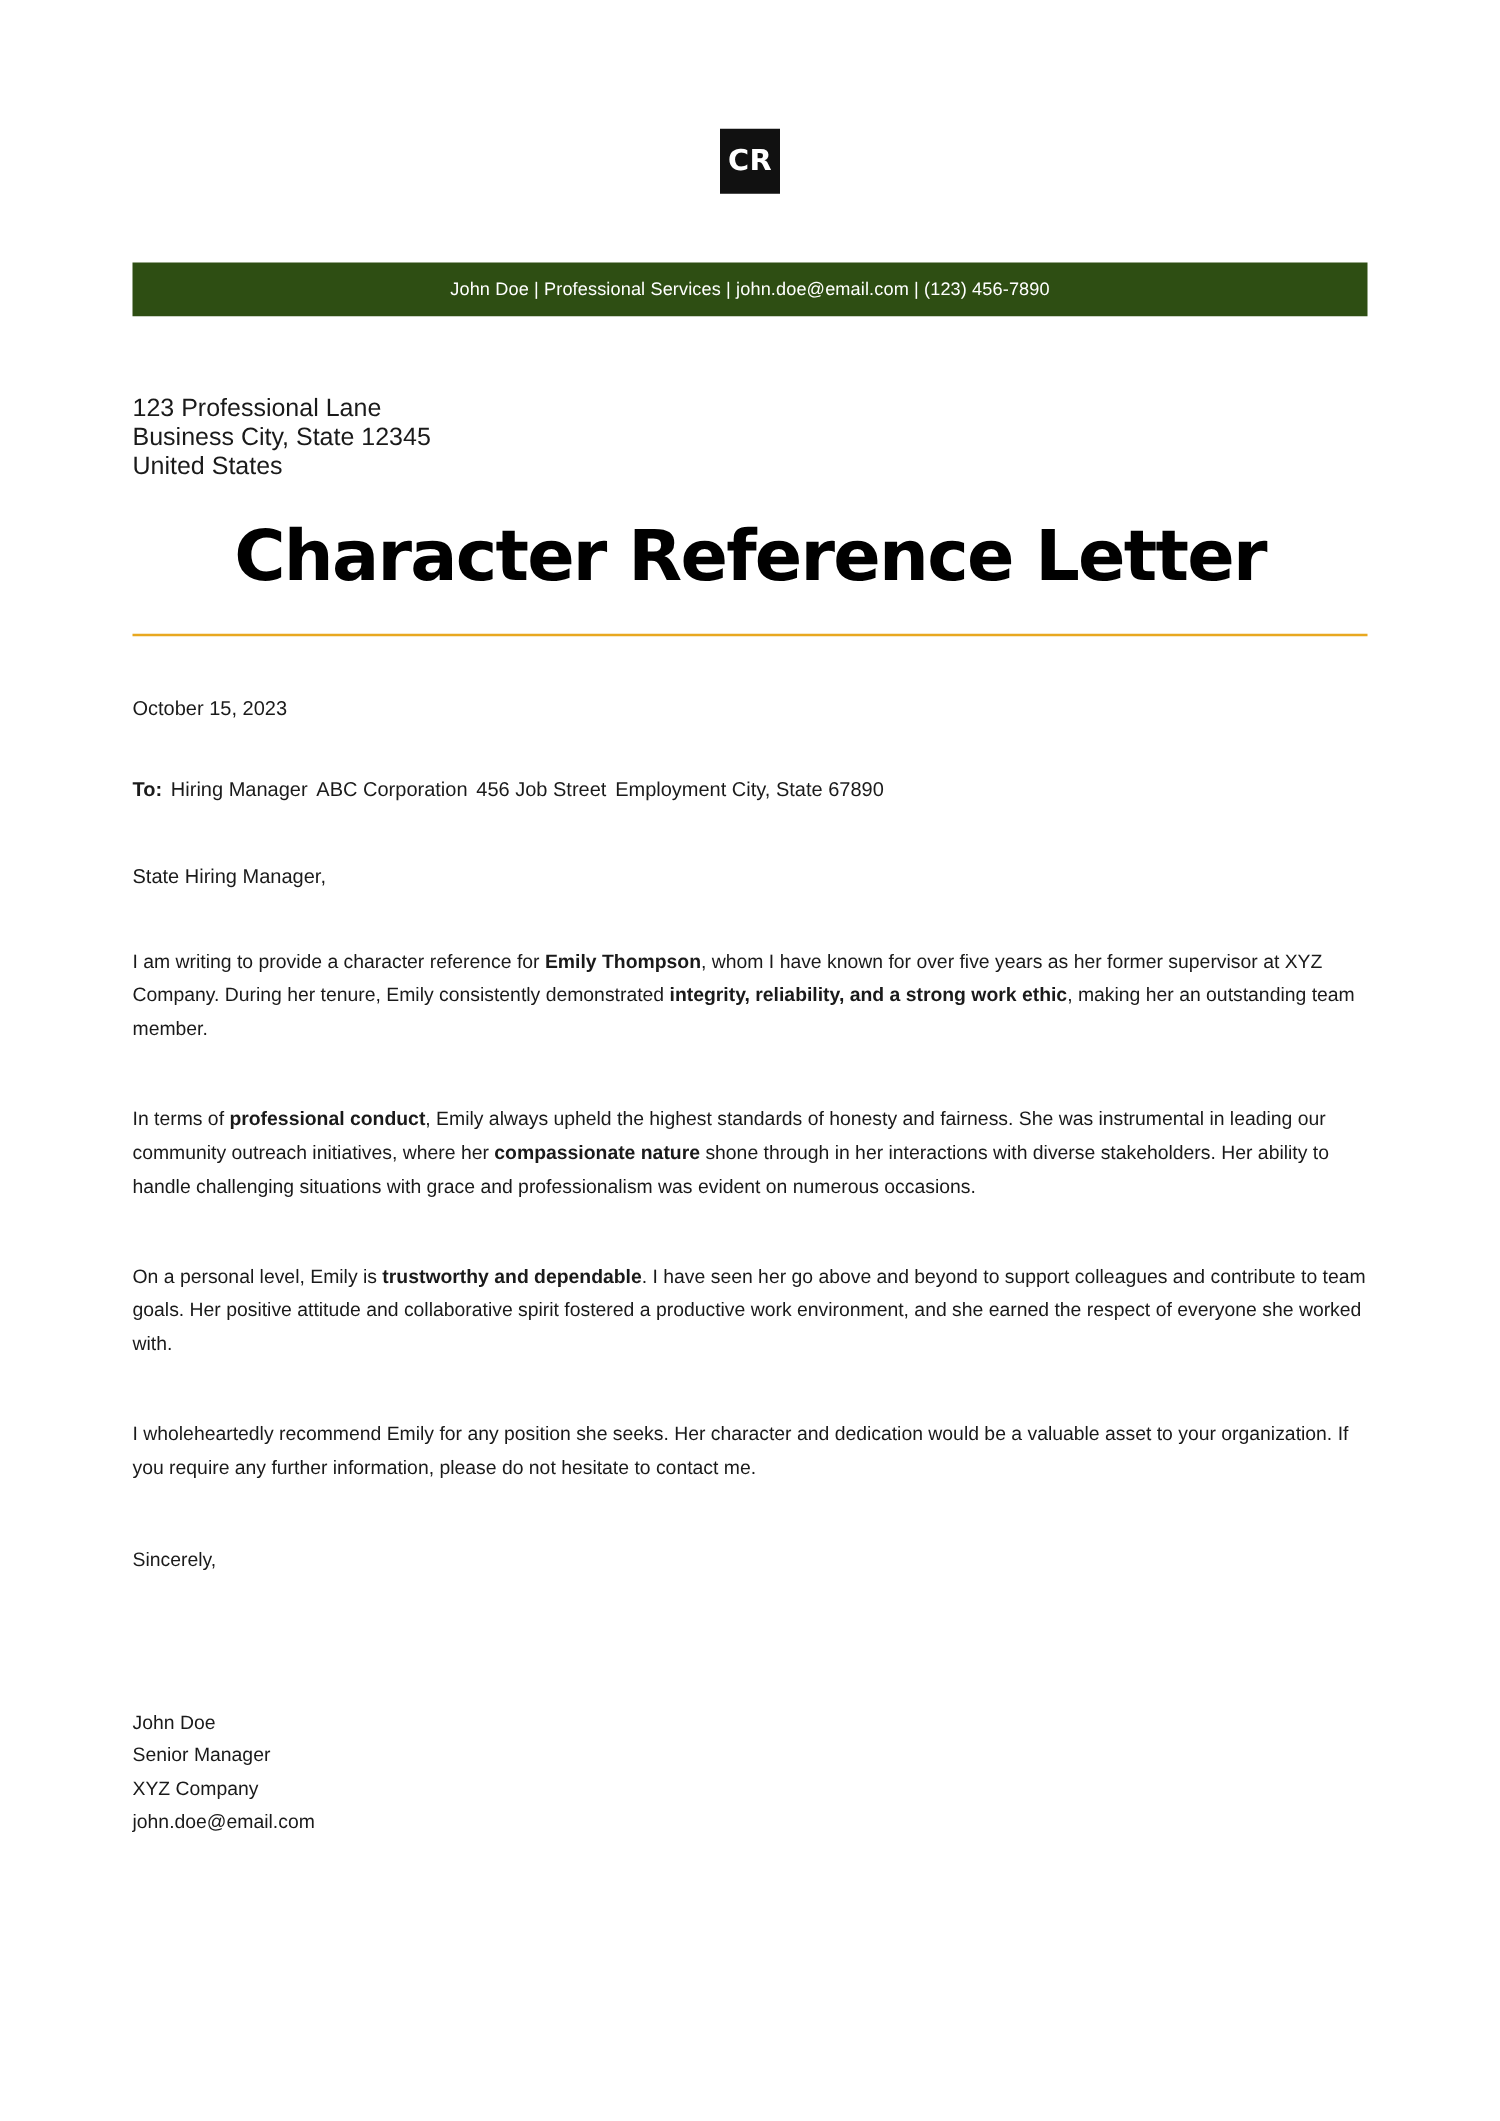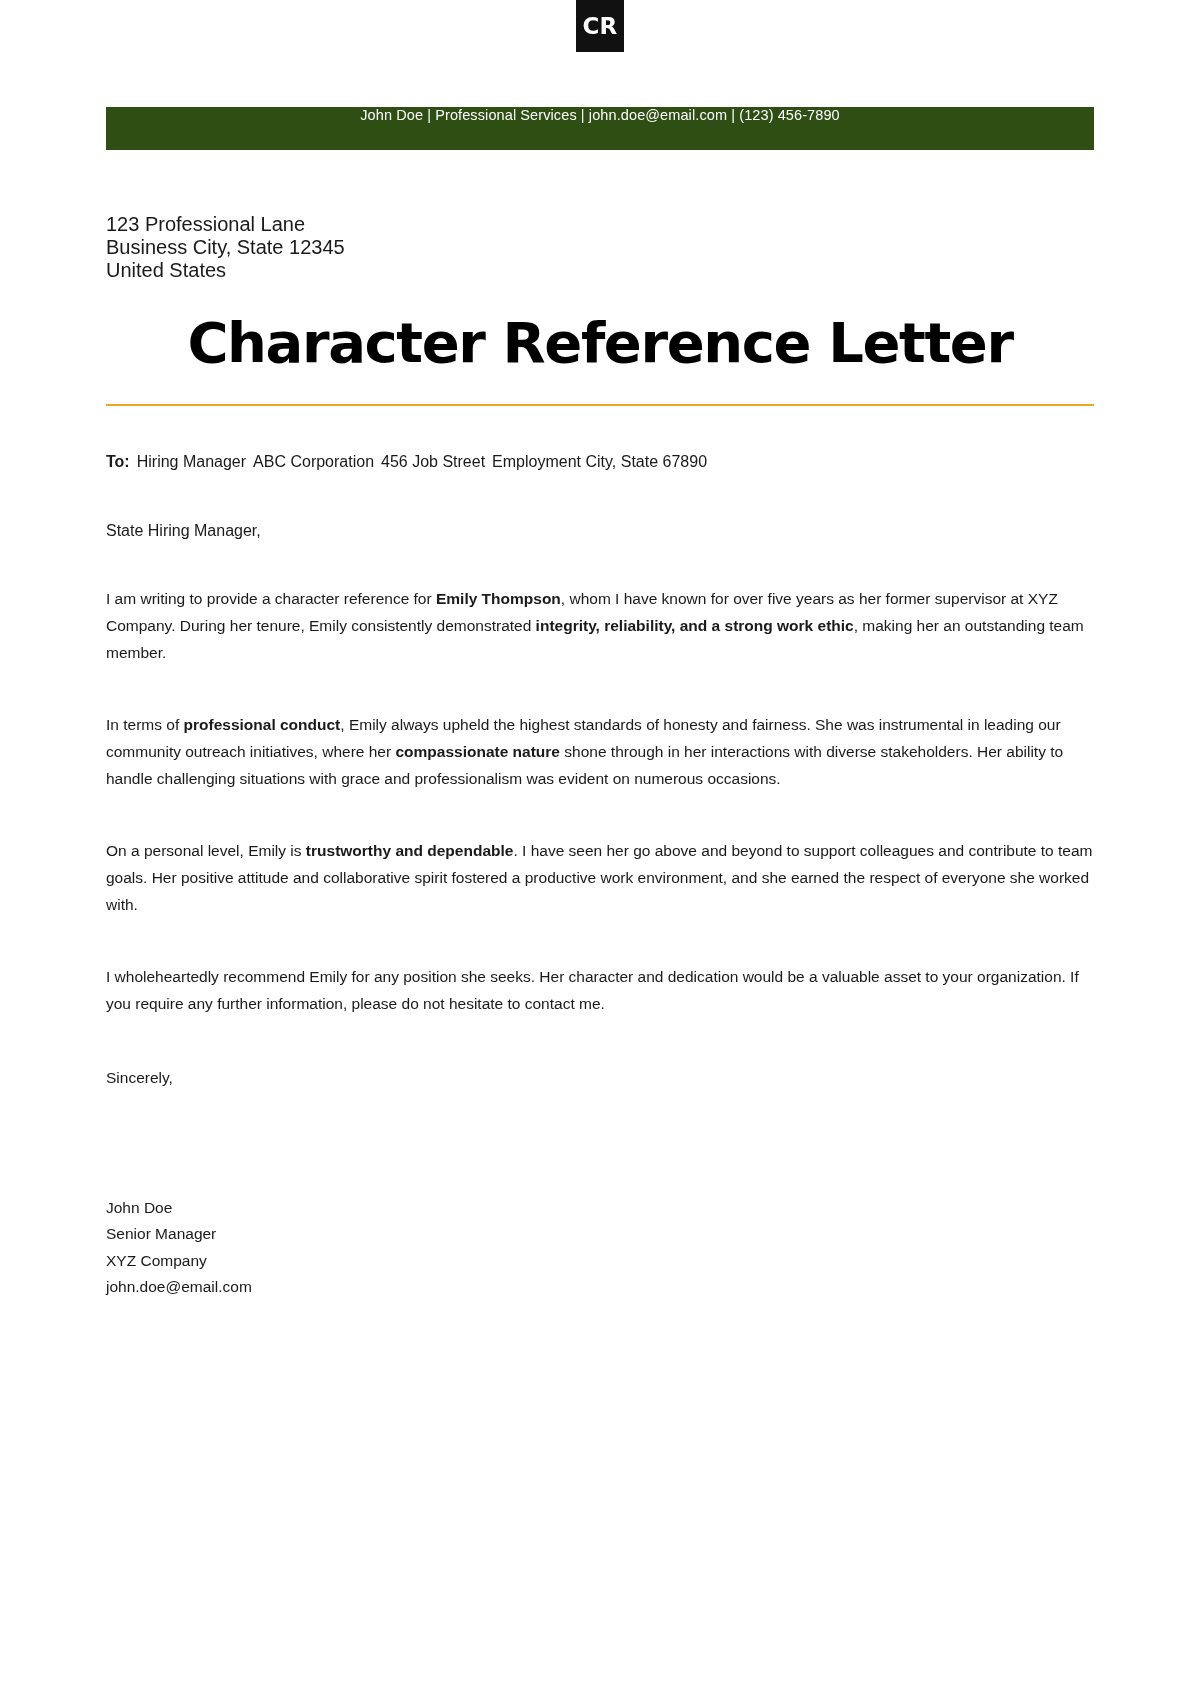--- a/index.html
+++ b/index.html
@@ -9,41 +9,42 @@
     font-family:"Liberation Sans", sans-serif;
     color:#111111;
   }
   body { padding-bottom:20px; }
 
   .page { width:1200px; min-height:1697px; position:relative; background:#fff; }
 
   
   .logo-row {
     display:flex; justify-content:center; 
+    padding-top:103px;
   }
   .logo-box {
     width:48px; height:52px;
     background:#111111;
     display:flex; align-items:center; justify-content:center;
   }
   .logo-box span {
     color:#ffffff;
     font-family:"DejaVu Sans", sans-serif;
     font-weight:700;
     font-size:23px;
     letter-spacing:0.3px;
     line-height:1;
   }
 
   
   .contact-bar {
     margin:55px 106px 0 106px;
     background:#2e4e13;
     height:43px;
-    display:flex; align-items:flex-start; justify-content:center;
+    display:flex; align-items:center; justify-content:center;
   }
   .contact-bar .txt {
     color:#ffffff;
     font-size:14.5px;
     font-weight:400;
     letter-spacing:0.1px;
     white-space:nowrap;
   }
 
   
@@ -119,20 +120,21 @@
     <div>123 Professional Lane</div>
     <div>Business City, State 12345</div>
     <div>United States</div>
   </div>
 
   <h1 class="title">Character Reference Letter</h1>
   <div class="rule" style="background: rgb(232, 168, 32);"></div>
 
   <div class="body-wrap">
 
+    <div class="date">October 15, 2023</div>
 
     <div class="to-line">
       <span class="lbl">To:</span><span class="seg">Hiring Manager</span><span class="seg">ABC Corporation</span><span class="seg">456 Job Street</span><span class="seg">Employment City, State 67890</span>
     </div>
 
     <div class="salutation">State Hiring Manager,</div>
 
     <div id="paragraphs">
         <div class="para"><span>I am writing to provide a character reference for </span><b>Emily Thompson</b><span>, whom I have known for over five years as her former supervisor at XYZ Company. During her tenure, Emily consistently demonstrated </span><b>integrity, reliability, and a strong work ethic</b><span>, making her an outstanding team member.</span></div>
         <div class="para"><span>In terms of </span><b>professional conduct</b><span>, Emily always upheld the highest standards of honesty and fairness. She was instrumental in leading our community outreach initiatives, where her </span><b>compassionate nature</b><span> shone through in her interactions with diverse stakeholders. Her ability to handle challenging situations with grace and professionalism was evident on numerous occasions.</span></div>

